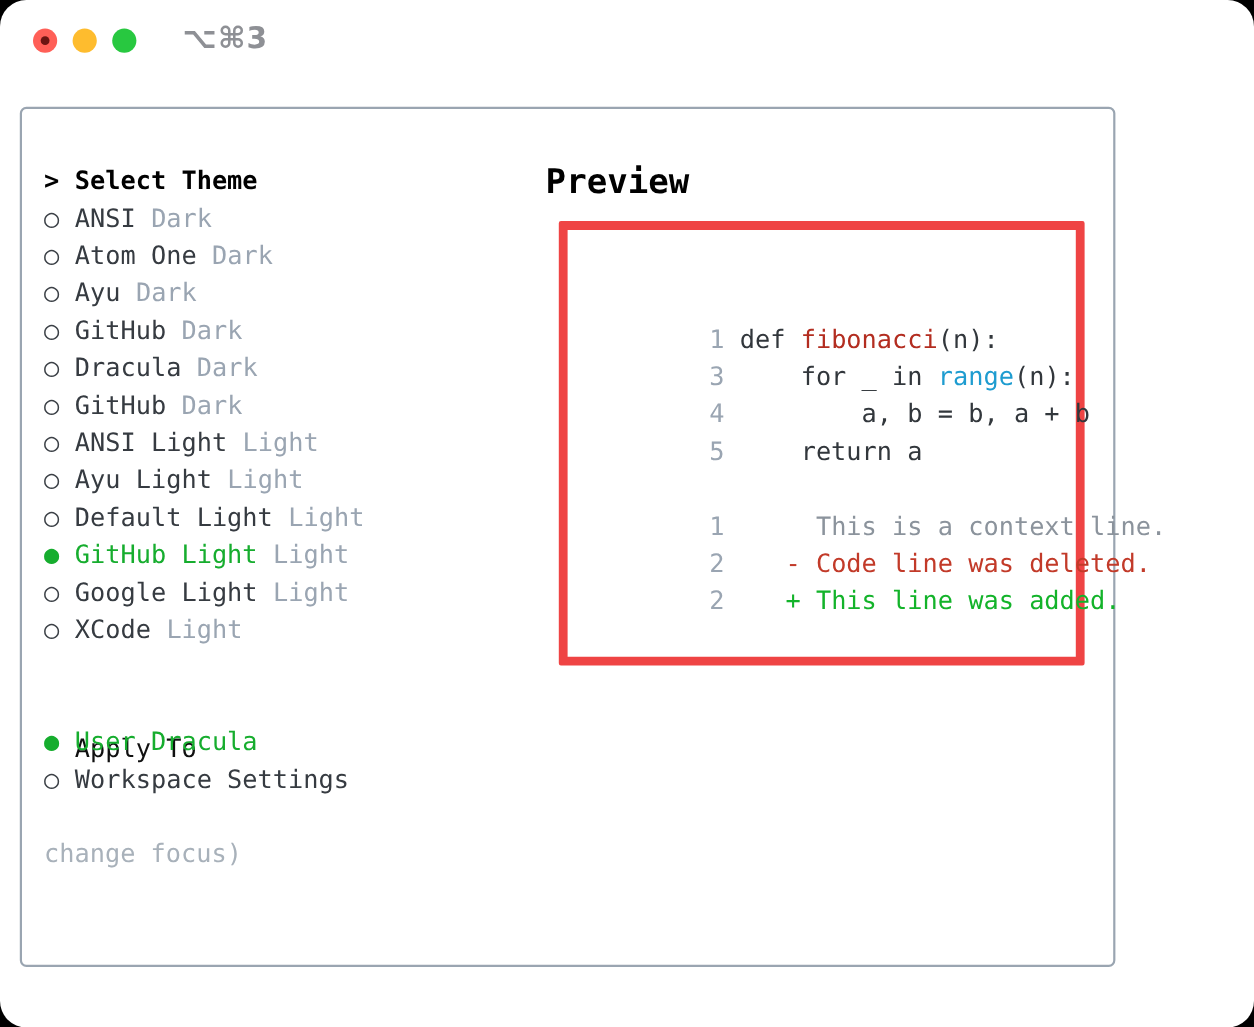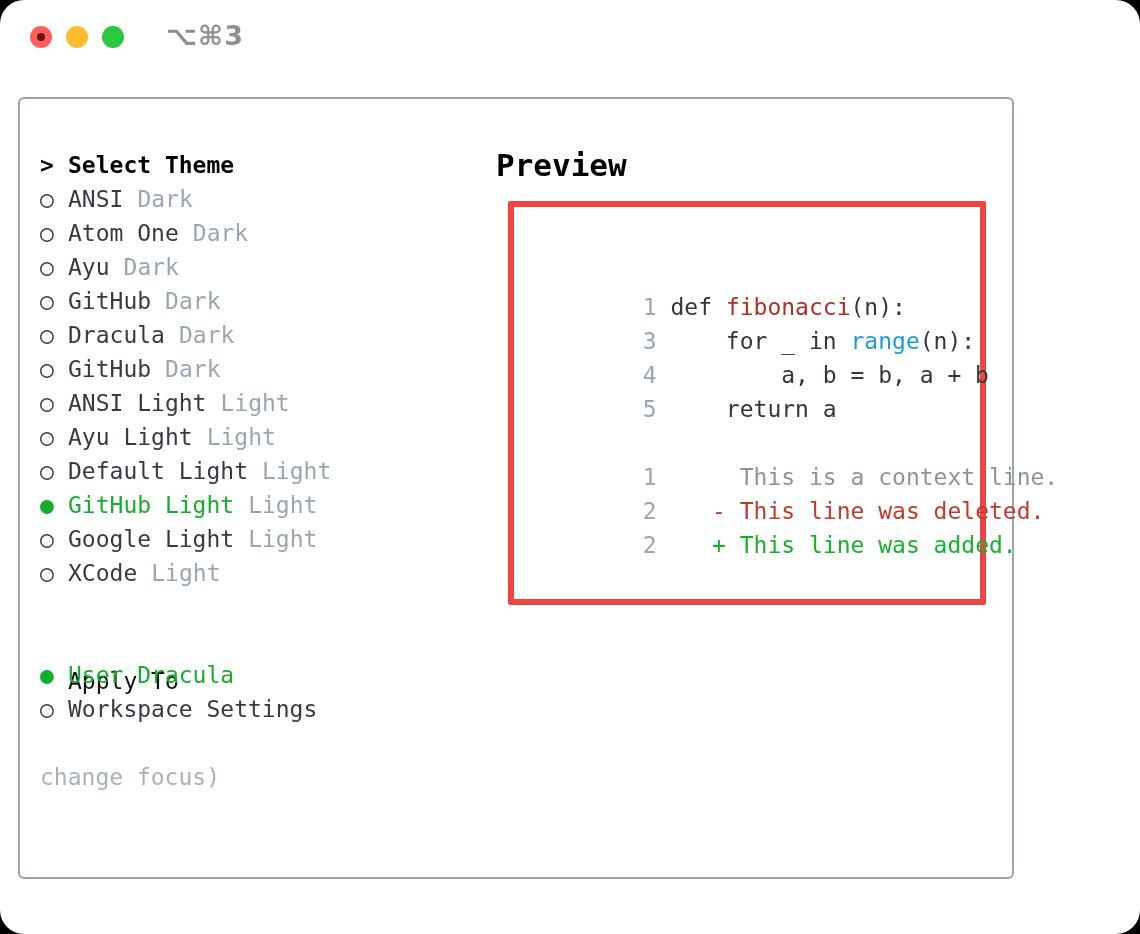--- a/index.html
+++ b/index.html
@@ -46,21 +46,21 @@
   .blank { height:34px; }
   .hint { font-size:23px; line-height:34px; height:34px; color:#a8b1ba; white-space:pre; }
 
   
   .preview-label {
     position:absolute; left:476px; top:49px;
     font-size:31px; line-height:34px; font-weight:bold; color:#000;
   }
   .pbox {
     position:absolute; left:488px; top:102px; width:478px; height:404px;
-    border:6px solid #ef4444; border-radius:2px; background:#fff;
+    border:8px solid #ef4444; border-radius:2px; background:#fff;
     padding:49px 0 0 18px;
   }
   .code-line { white-space:pre; font-size:23px; line-height:34px; height:34px; color:#32373c; }
   .ln   { color:#9aa5b2; }
   .code { color:#32373c; }
   .fn   { color:#b32d20; }
   .num  { color:#0e7e8a; }
   .bi   { color:#1e9cd0; }
   .ctx  { color:#8b939c; }
   .del  { color:#c23a29; }
@@ -186,21 +186,21 @@
       <div class="code-line">
         <span class="ln">5 </span><span class="code">    return a</span>
       </div>
       <div class="code-line">
         <span class="code"></span>
       </div>
       <div class="code-line">
         <span class="ln">1</span><span class="ctx">      This is a context line.</span>
       </div>
       <div class="code-line">
-        <span class="ln">2</span><span class="del">    - This line was deleted.</span>
+        <span class="ln">2</span><span class="del">    - Code line was deleted.</span>
       </div>
       <div class="code-line">
         <span class="ln">2</span><span class="add">    + This line was added.</span>
       </div>
 
     </div>
   </div>
 </div>
 
 </body></html>

